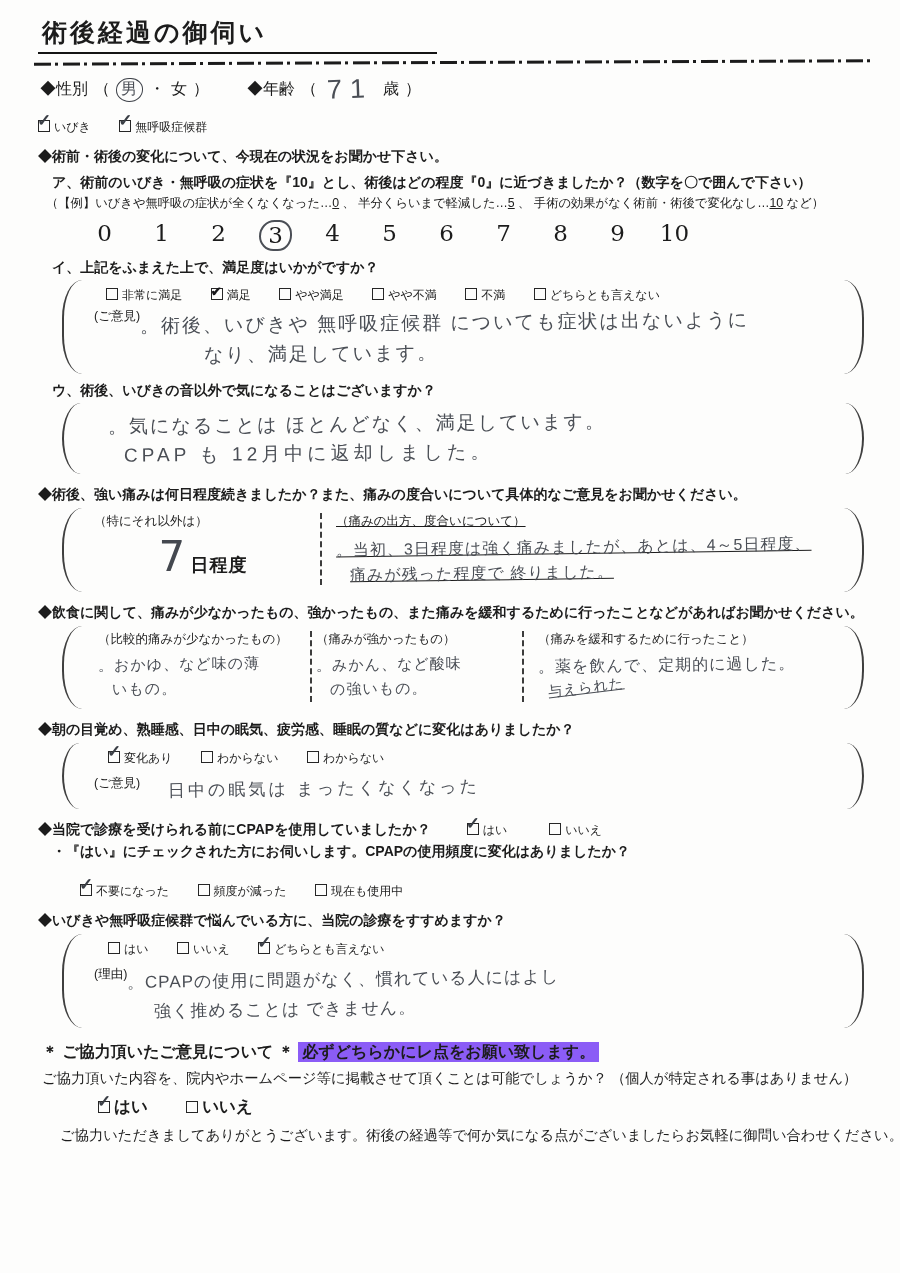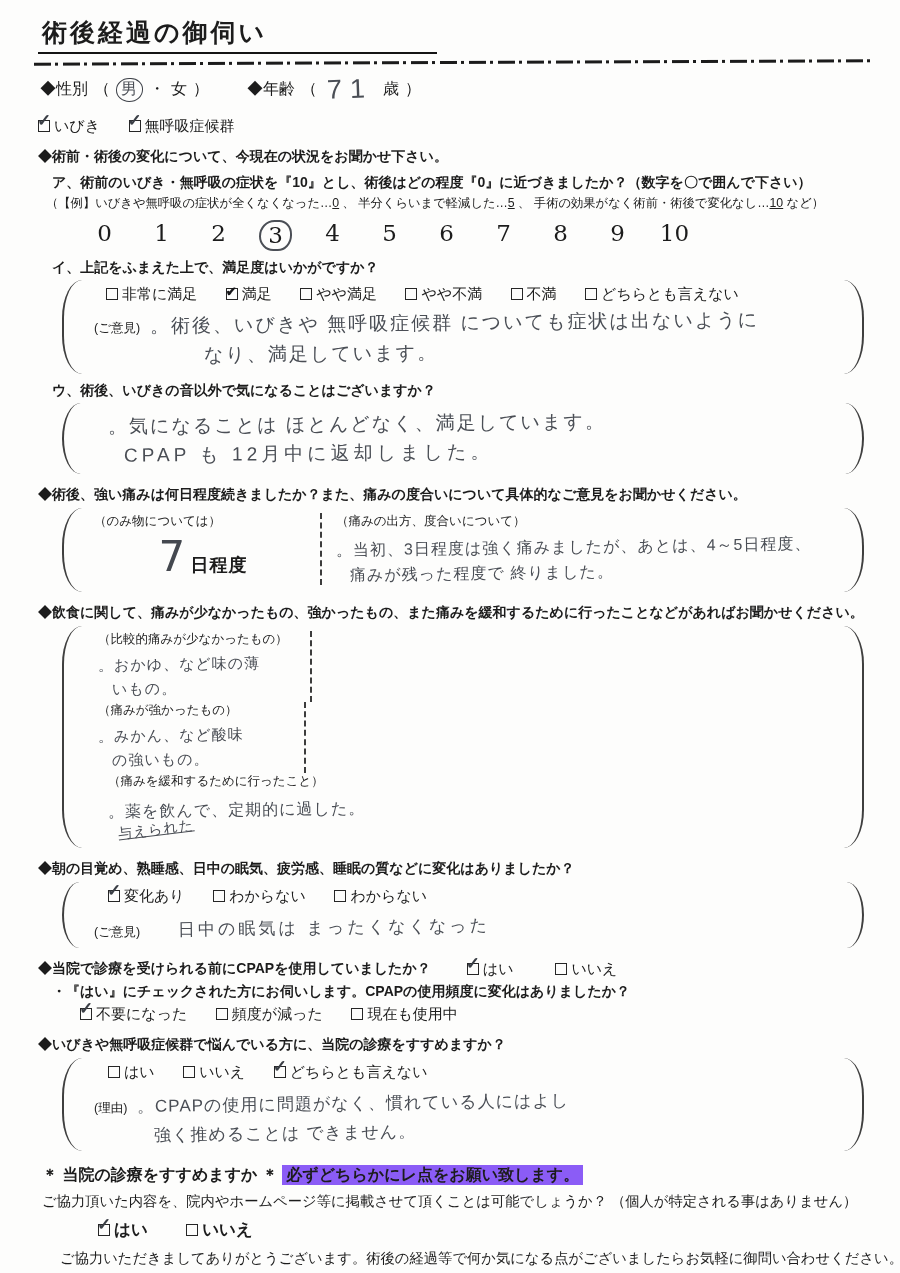--- a/index.html
+++ b/index.html
@@ -32,21 +32,21 @@
 
   
   .h { font-size:14px; font-weight:700; margin:12px 0 4px 0; white-space:nowrap; }
   .sub { font-size:14px; font-weight:700; margin:8px 0 3px 14px; white-space:nowrap; }
   .ex { font-size:12.3px; margin:2px 0 2px 8px; white-space:nowrap; color:#202020; }
 
   
   .cb { display:inline-block; width:12px; height:12px; border:1.6px solid #262626; position:relative; vertical-align:-1px; margin-right:4px; }
   .cb.checked::after { content:"✓"; position:absolute; left:-2px; top:-11px; font-size:17px; font-weight:700; color:#3a3e45; }
   .cb.filled::after  { content:"✔"; left:-1px; top:-5px; font-size:13px; color:#17171a; }
-  .opt { margin-right:24px; font-size:15px; white-space:nowrap; }
+  .opt { margin-right:24px; font-size:12px; white-space:nowrap; }
   .opt.big { font-size:16.5px; font-weight:700; margin-right:34px; }
 
   
   .symptom-row { display:flex; justify-content:space-between; align-items:baseline; padding-right:150px; }
 
   
   .scale { display:flex; margin:8px 0 2px 38px; width:640px; font-family:"DejaVu Serif", serif; font-size:23px; }
   .scale .cell { width:57px; text-align:center; }
   .circ { display:inline-block; border:2.2px solid #4b4f56; border-radius:55% 45% 50% 50% / 60% 52% 58% 55%; padding:0 7px 1px; }
 
@@ -59,32 +59,32 @@
   .lbl { font-size:12.5px; color:#222; }
   .hw-line { font-size:19px; line-height:1.55; letter-spacing:2px; transform:rotate(-0.6deg); }
   .hw-sm { font-size:16px; line-height:1.6; letter-spacing:1px; transform:rotate(-0.8deg); }
 
   
   .pain-flex { display:flex; }
   .pain-left { width:228px; border-right:2px dashed #3c3c3c; padding:0 8px 2px 0; }
   .pain-days { text-align:center; margin-top:2px; }
   .hw-7 { font-size:42px; color:#44484f; font-family:"DejaVu Sans", sans-serif; }
   .days-unit { font-size:18px; font-weight:700; letter-spacing:1px; }
-  .pain-right { flex:1; padding-left:14px; }
-
-  
-  .food-flex { display:flex;flex-direction:column; }
+  .pain-right { flex:1; padding-left:14px;text-decoration:underline; }
+
+  
+  .food-flex { display:flex; }
   .food-col { padding:0 8px 2px 4px; }
   .food-col.c1 { width:218px; border-right:2px dashed #3c3c3c; }
   .food-col.c2 { width:212px; border-right:2px dashed #3c3c3c; }
   .food-col.c3 { flex:1; padding-left:14px; }
   .note { display:inline-block; text-decoration:underline; transform:rotate(-7deg); font-size:14px; margin:0 0 0 10px; }
 
   
-  .cmt-row { display:flex; align-items:flex-end; gap:10px; }
+  .cmt-row { display:flex; align-items:flex-start; }
   .indent1 { margin-left:110px; }
   .indent2 { margin-left:30px; }
 
   
   .f1 { font-size:16px; font-weight:700; margin:14px 0 6px 4px; }
   .hl { background:#8b5cf6; padding:1px 4px 2px;text-align:center; }
   .f2 { font-size:14.3px; margin:4px 0 8px 4px; white-space:nowrap; }
   .f3 { margin:4px 0 8px 60px; }
   .f4 { font-size:14.3px; margin:6px 0 4px 22px; white-space:nowrap; }
 </style>
@@ -164,21 +164,21 @@
   <div class="abox">
     <div class="hw hw-line" style="margin-left:14px">。気になることは ほとんどなく、満足しています。</div>
     <div class="hw hw-line indent2" style="letter-spacing:4px">CPAP も 12月中に返却しました。</div>
   </div>
 
   
   <div class="h">◆術後、強い痛みは何日程度続きましたか？また、痛みの度合いについて具体的なご意見をお聞かせください。</div>
   <div class="abox">
     <div class="pain-flex">
       <div class="pain-left">
-        <div class="lbl">（のみ物については）</div>
+        <div class="lbl">（特にそれ以外は）</div>
         <div class="pain-days">
           <span class="hw hw-7">7</span>
           <span class="days-unit">日程度</span>
         </div>
       </div>
       <div class="pain-right">
         <div class="lbl">（痛みの出方、度合いについて）</div>
         <div class="hw hw-sm" style="margin-top:4px">。当初、3日程度は強く痛みましたが、あとは、4～5日程度、</div>
         <div class="hw hw-sm" style="margin-left:14px">痛みが残った程度で 終りました。</div>
       </div>
@@ -223,21 +223,21 @@
 
   
   <div class="h" style="display:flex;gap:36px;align-items:center">
     <span>◆当院で診療を受けられる前にCPAPを使用していましたか？</span>
     <span style="font-weight:400">
       <span class="opt" style="margin-right:38px"><span class="cb checked"></span><span>はい</span></span>
       <span class="opt"><span class="cb"></span><span>いいえ</span></span>
     </span>
   </div>
   <div class="sub" style="margin-top:2px;font-weight:700">・『はい』にチェックされた方にお伺いします。CPAPの使用頻度に変化はありましたか？</div>
-  <div style="margin:4px 0 2px 42px">
+  <div style="margin:20px 0 2px 42px">
     <span class="opt"><span class="cb checked"></span><span>不要になった</span></span>
     <span class="opt"><span class="cb"></span><span>頻度が減った</span></span>
     <span class="opt"><span class="cb"></span><span>現在も使用中</span></span>
   </div>
 
   
   <div class="h">◆いびきや無呼吸症候群で悩んでいる方に、当院の診療をすすめますか？</div>
   <div class="abox">
     <div style="margin-left:14px">
       <span class="opt"><span class="cb"></span><span>はい</span></span>
@@ -248,21 +248,21 @@
       <span class="lbl">(理由)</span>
       <span class="hw hw-sm" style="font-size:17px">。CPAPの使用に問題がなく、慣れている人にはよし</span>
     </div>
     <div class="hw hw-sm" style="margin-left:60px;font-size:17px">強く推めることは できません。</div>
   </div>
 
   
 
   
   <div class="f1">
-    <span>＊ 当院の診療をすすめますか ＊ </span><span class="hl">必ずどちらかにレ点をお願い致します。</span>
+    <span>＊ ご協力頂いたご意見について ＊ </span><span class="hl">必ずどちらかにレ点をお願い致します。</span>
   </div>
   <div class="f2">ご協力頂いた内容を、院内やホームページ等に掲載させて頂くことは可能でしょうか？ （個人が特定される事はありません）</div>
   <div class="f3">
     <span class="opt big"><span class="cb checked"></span><span>はい</span></span>
     <span class="opt big"><span class="cb"></span><span>いいえ</span></span>
   </div>
   <div class="f4">ご協力いただきましてありがとうございます。術後の経過等で何か気になる点がございましたらお気軽に御問い合わせください。</div>
   
 
 </div>

